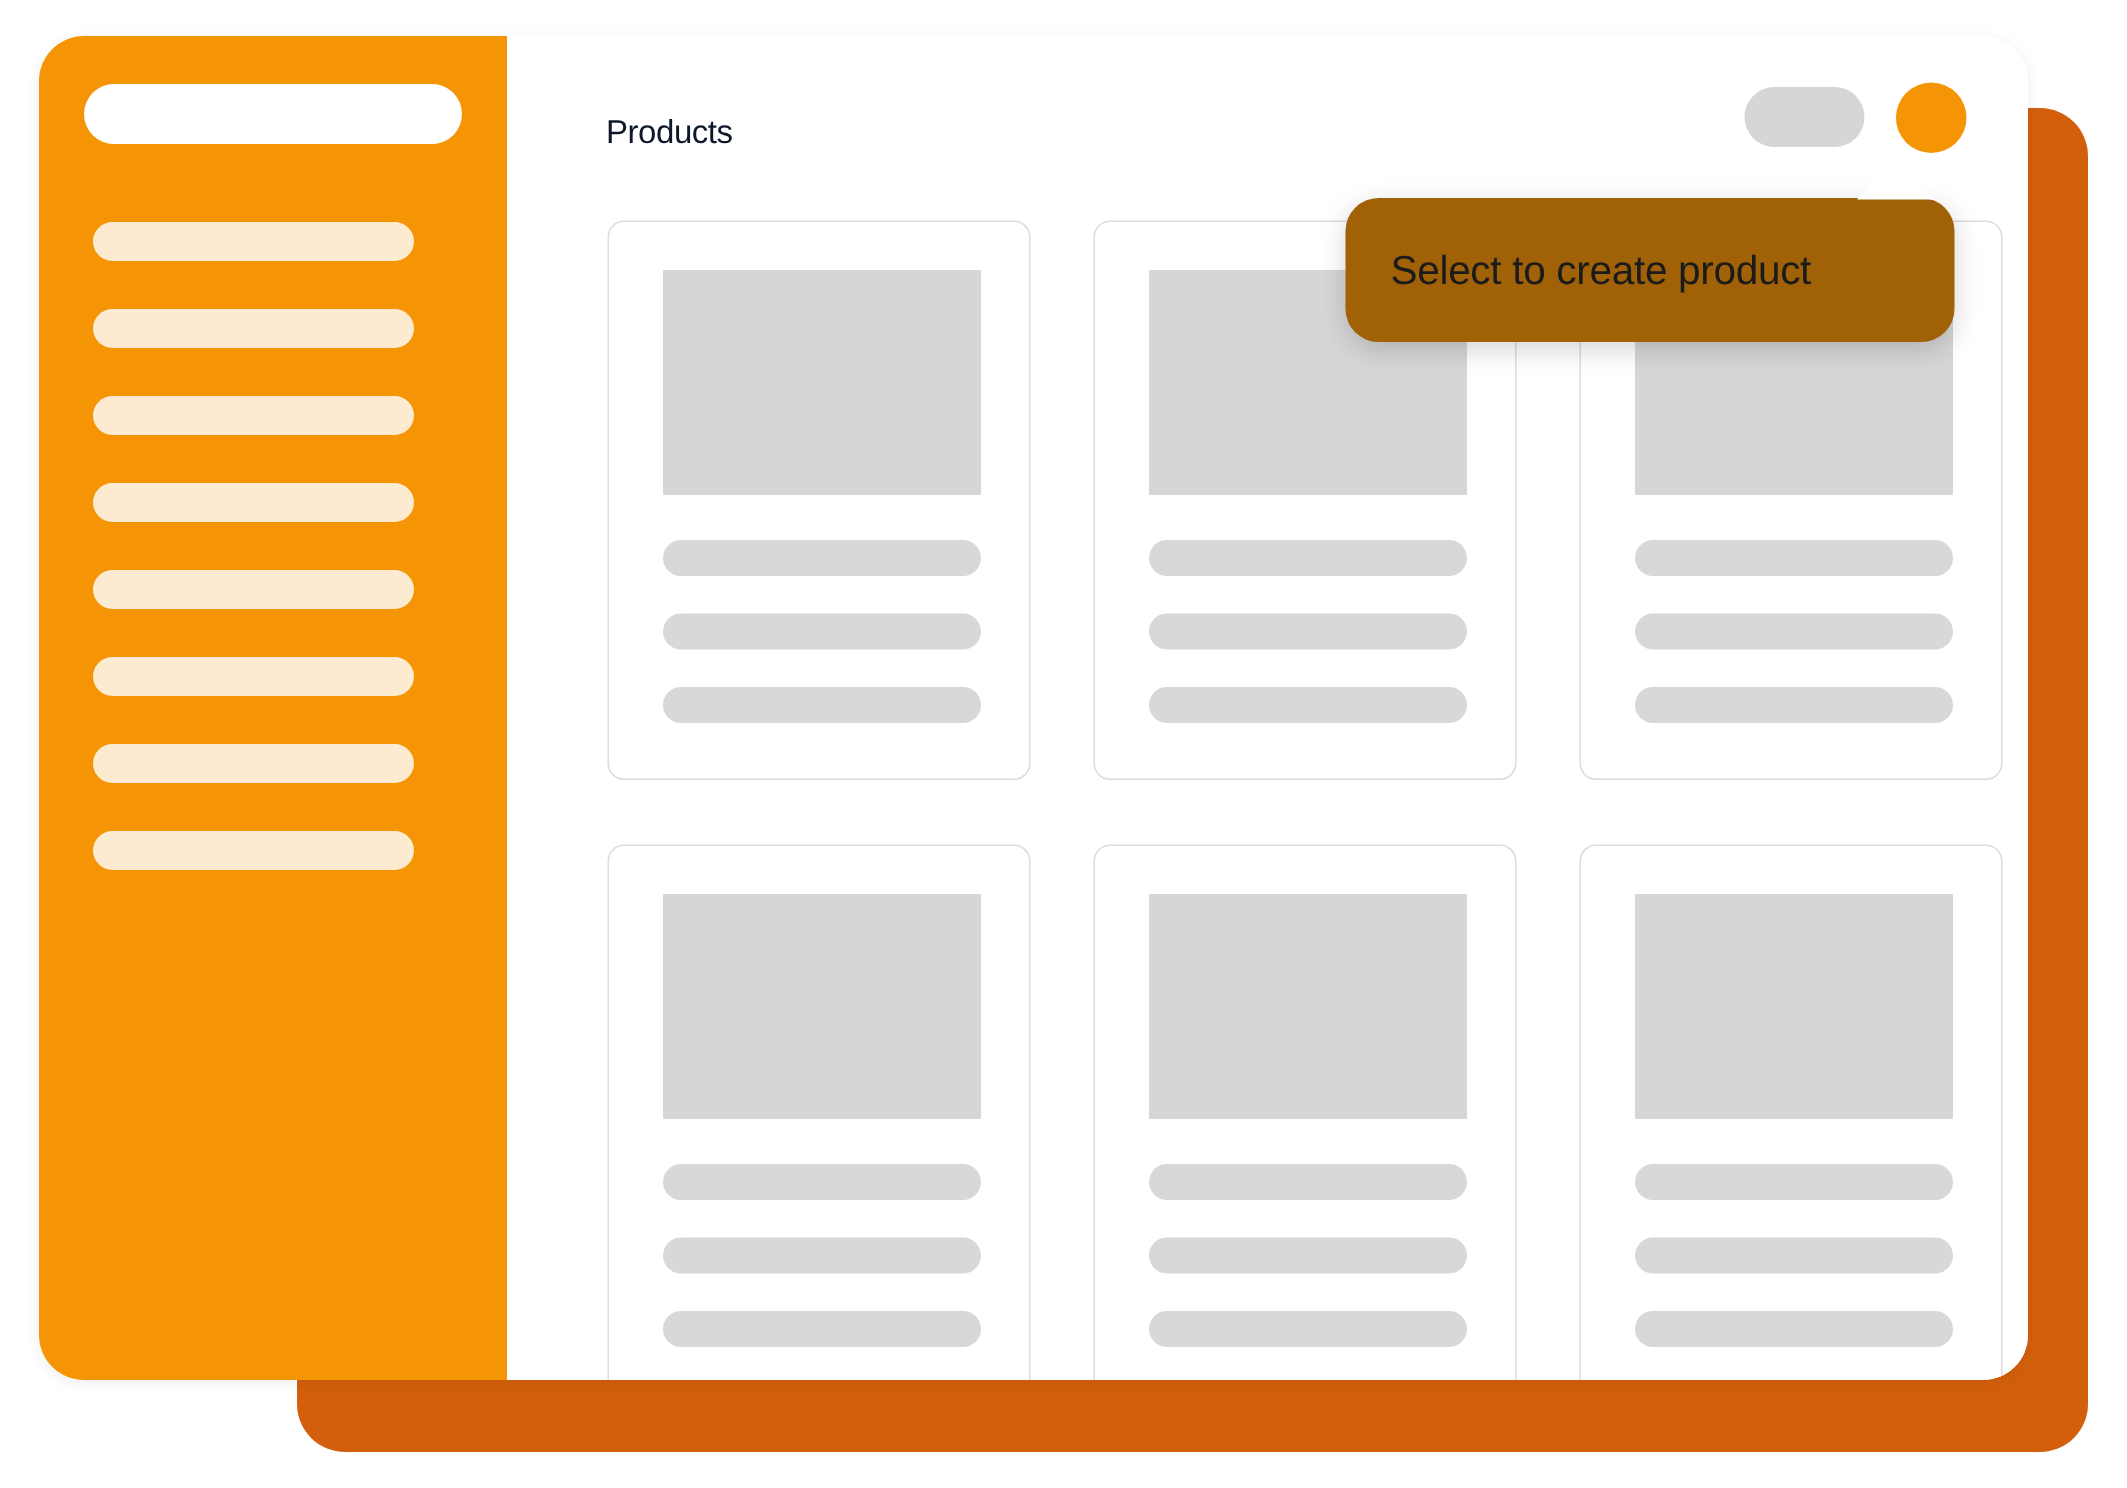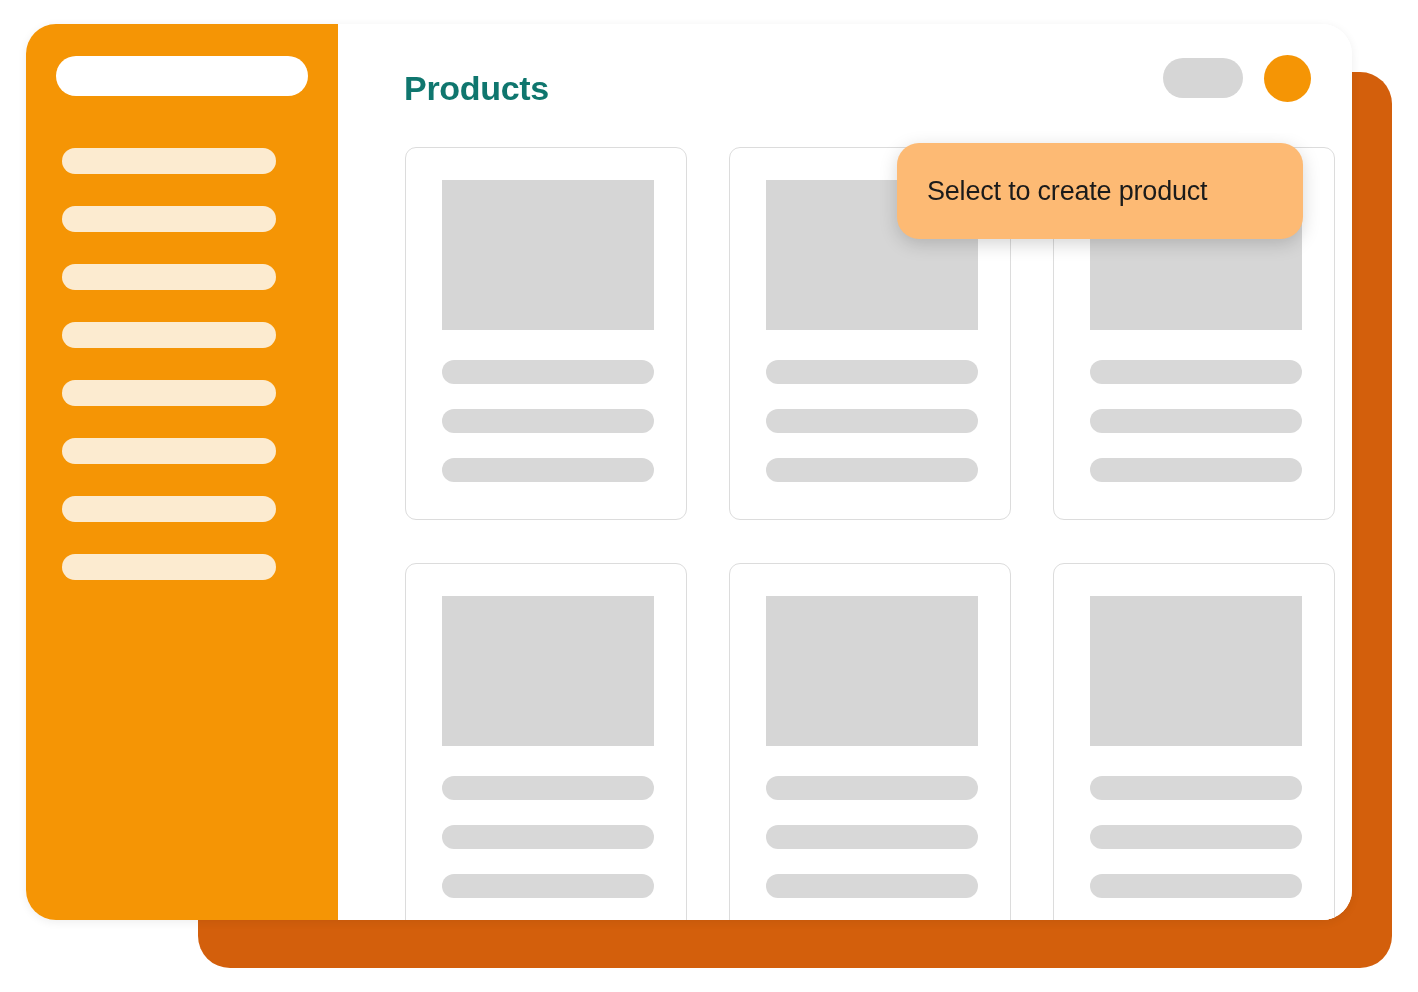--- a/index.html
+++ b/index.html
@@ -78,23 +78,23 @@
     left: 312px;
     top: 0;
     width: 1014px;
     height: 896px;
     background: #ffffff;
   }
   .page-title {
     position: absolute;
     left: 66px;
     top: 42px;
-    font-size: 34px;
-    font-weight: bold;
-    color: #0f766e;
+    font-size: 22px;
+    font-weight: normal;
+    color: #0f172a;
     letter-spacing: -0.3px;
     margin: 0;
     line-height: 44px;
   }
 
   
   .header-pill {
     position: absolute;
     left: 825px;
     top: 34px;
@@ -146,24 +146,24 @@
     border-radius: 12px;
   }
   .card-line.l1 { top: 212px; }
   .card-line.l2 { top: 261px; }
   .card-line.l3 { top: 310px; }
 
   
   .tooltip {
     position: absolute;
     left: 897px;
-    top: 143px;
+    top: 132px;
     width: 406px;
     height: 96px;
-    background: #fdba74;
+    background: #a16207;
     border-radius: 22px;
     box-shadow: 0 5px 18px rgba(0,0,0,0.17);
     z-index: 40;
   }
   .tooltip-arrow {
     position: absolute;
     left: 1238px;
     top: 101px;
     width: 0;
     height: 0;

